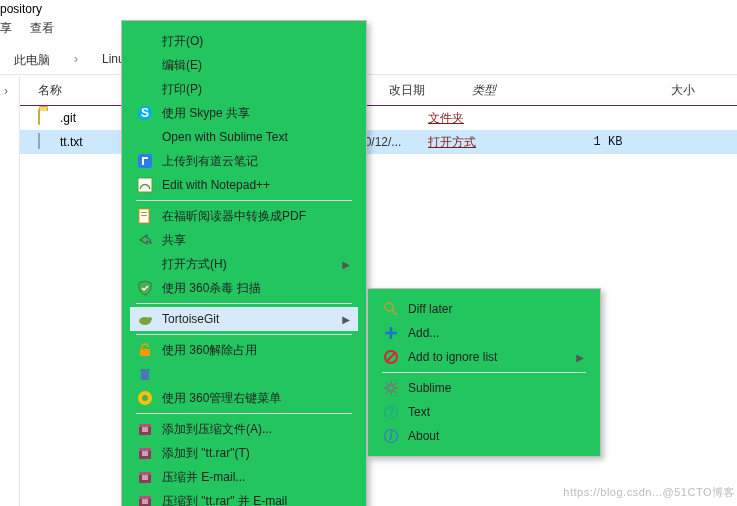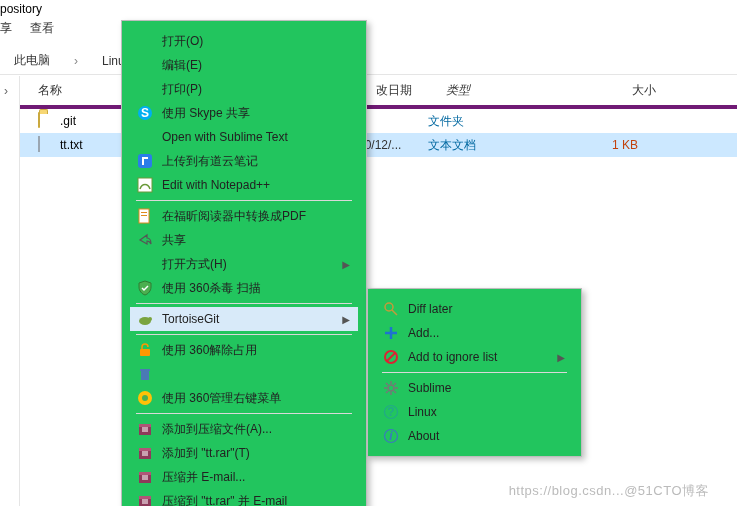--- a/index.html
+++ b/index.html
@@ -1,42 +1,42 @@
 <!DOCTYPE html>
 <html><head>
 <meta charset="utf-8">
 <style>
 * { margin: 0; padding: 0; box-sizing: border-box; font-family: "Microsoft YaHei", "Segoe UI", sans-serif; font-size: 12px; }
 body { background: #fff; width: 737px; height: 506px; overflow: hidden; position: relative; }
 .title-frag { position:absolute; top:2px; left:0; color:#000000; }
 .toolbar { position:absolute; top:20px; left:0; display:flex; gap:18px; color:#333; }
-.breadcrumb { position:absolute; top:52px; left:14px; display:flex; align-items:center; gap:20px; color:#333; }
+.breadcrumb { position:absolute; top:52px; left:14px; display:flex; gap:20px; color:#333; }
 .bc-sep::after { content:"›"; color:#888; margin:0 4px; }
 .divider { position:absolute; top:74px; left:0; width:100%; height:1px; background:#e5e5e5; }
 .content { position:absolute; top:76px; left:0; right:0; bottom:0; display:flex; }
 .tree { width:20px; border-right:1px solid #e5e5e5; padding:8px 4px; }
 .tree .chev { color:#666; }
 .main { flex:1; }
-.cols { display:flex; padding:6px 0 6px 18px; color:#1a5fb4; gap:0; border-bottom:4px solid #701a75;}
+.cols { display:flex; padding:6px 0 6px 18px; color:#1a5fb4; gap:13px; border-bottom:1px solid #701a75;}
 .cols > div { color:#333; }
 .col-name{ width:338px; } .col-date{ width:70px; } .col-type{ width:150px;font-style:italic;} .col-size{ width:60px; text-align:right;}
 .rows { }
 .row { display:flex; align-items:center; padding:4px 0 4px 18px; height:24px;}
 .row.sel { background:#cce8ff; }
 .ico { width:16px; height:16px; margin-right:6px; flex:none; }
-.r-name{ width:320px; display:flex; align-items:center;} .r-date{ width:70px; color:#333;} .r-type{ width:150px; color:#0369a1;} .r-size{ width:60px; text-align:right; color:#c2410c;}
+.r-name{ width:320px; display:flex; align-items:center;} .r-date{ width:70px; color:#333;} .r-type{ width:150px; color:#7f1d1d;text-decoration:underline;} .r-size{ width:60px; text-align:center; color:#0f172a;font-family:Liberation Mono, monospace;}
 .menu { position:absolute; background:#22c55e; border:1px solid #bdbdbd; box-shadow:3px 3px 6px rgba(0,0,0,.25); padding:8px;margin-top:20px; }
 .menu1 { top:0; left:121px; width:246px; height:506px; }
 .mi { display:flex; align-items:center; height:24px; padding:0 24px 0 6px; position:relative; cursor:default; color:#222;}
 .mi:hover, .mi.hl { background:#d8eaf9; }
 .mi .mico { width:18px; height:18px; margin-right:8px; flex:none; display:flex; align-items:center; justify-content:center; }
 .mi .arrow { position:absolute; right:8px; color:#555; font-size:10px;}
 .msep { height:1px; background:#d9d9d9; margin:3px 6px; }
-.menu2 { top:268px; left:367px; width:215px; }
-.watermark { position:absolute; right:28px; bottom:6px; color:#bbb; font-size:13px; letter-spacing:.5px; pointer-events:none;}
+.menu2 { top:268px; left:367px; width:234px; }
+.watermark { position:absolute; right:2px; bottom:6px; color:#bbb; font-size:11px; letter-spacing:.5px; pointer-events:none;}
 
 .folder { width:16px;height:12px;background:#f7d774;border:1px solid #caa93f;border-radius:2px; position:relative; margin-top:2px;}
 .folder::before{content:"";position:absolute;top:-4px;left:0;width:7px;height:4px;background:#f7d774;border:1px solid #caa93f;border-bottom:none;border-radius:2px 2px 0 0;}
 .file { width:13px;height:16px;background:#fff;border:1px solid #9aa6b2; position:relative;}
 .file::before{content:"";position:absolute;top:2px;left:2px;right:2px;height:1px;background:#9aa6b2;box-shadow:0 3px 0 #9aa6b2,0 6px 0 #9aa6b2,0 9px 0 #9aa6b2;}
 svg { display:block; }
 </style>
 </head>
 <body>
 
@@ -73,21 +73,21 @@
           <div class="r-date"></div>
           <div class="r-type">文件夹</div>
           <div class="r-size"></div>
         </div>
         <div class="row sel">
           <div class="r-name">
             <span class="ico"><span class="file"></span></span>
             <span>tt.txt</span>
           </div>
           <div class="r-date">20/12/...</div>
-          <div class="r-type">文本文档</div>
+          <div class="r-type">打开方式</div>
           <div class="r-size">1 KB</div>
         </div>
       </div>
   </div>
 </div>
 
 <div class="menu menu1" id="menu1">
     <div class="mi">
       <span class="mico"></span>
       <span>打开(O)</span>
@@ -297,21 +297,21 @@
       </span>
       <span>Sublime</span>
     </div>
     <div class="mi">
       <span class="mico">
         <svg width="16" height="16" viewBox="0 0 16 16">
           <circle cx="8" cy="8" r="6.5" fill="none" stroke="#2a8" stroke-width="1.2"></circle>
           <text x="8" y="12" text-anchor="middle" fill="#2a8" font-size="10" font-weight="bold">?</text>
         </svg>
       </span>
-      <span>Linux</span>
+      <span>Text</span>
     </div>
     <div class="mi">
       <span class="mico">
         <svg width="16" height="16" viewBox="0 0 16 16">
           <circle cx="8" cy="8" r="6.5" fill="none" stroke="#3a7abd" stroke-width="1.2"></circle>
           <text x="8" y="12" text-anchor="middle" fill="#3a7abd" font-size="10" font-weight="bold" font-style="italic">i</text>
         </svg>
       </span>
       <span>About</span>
     </div>

